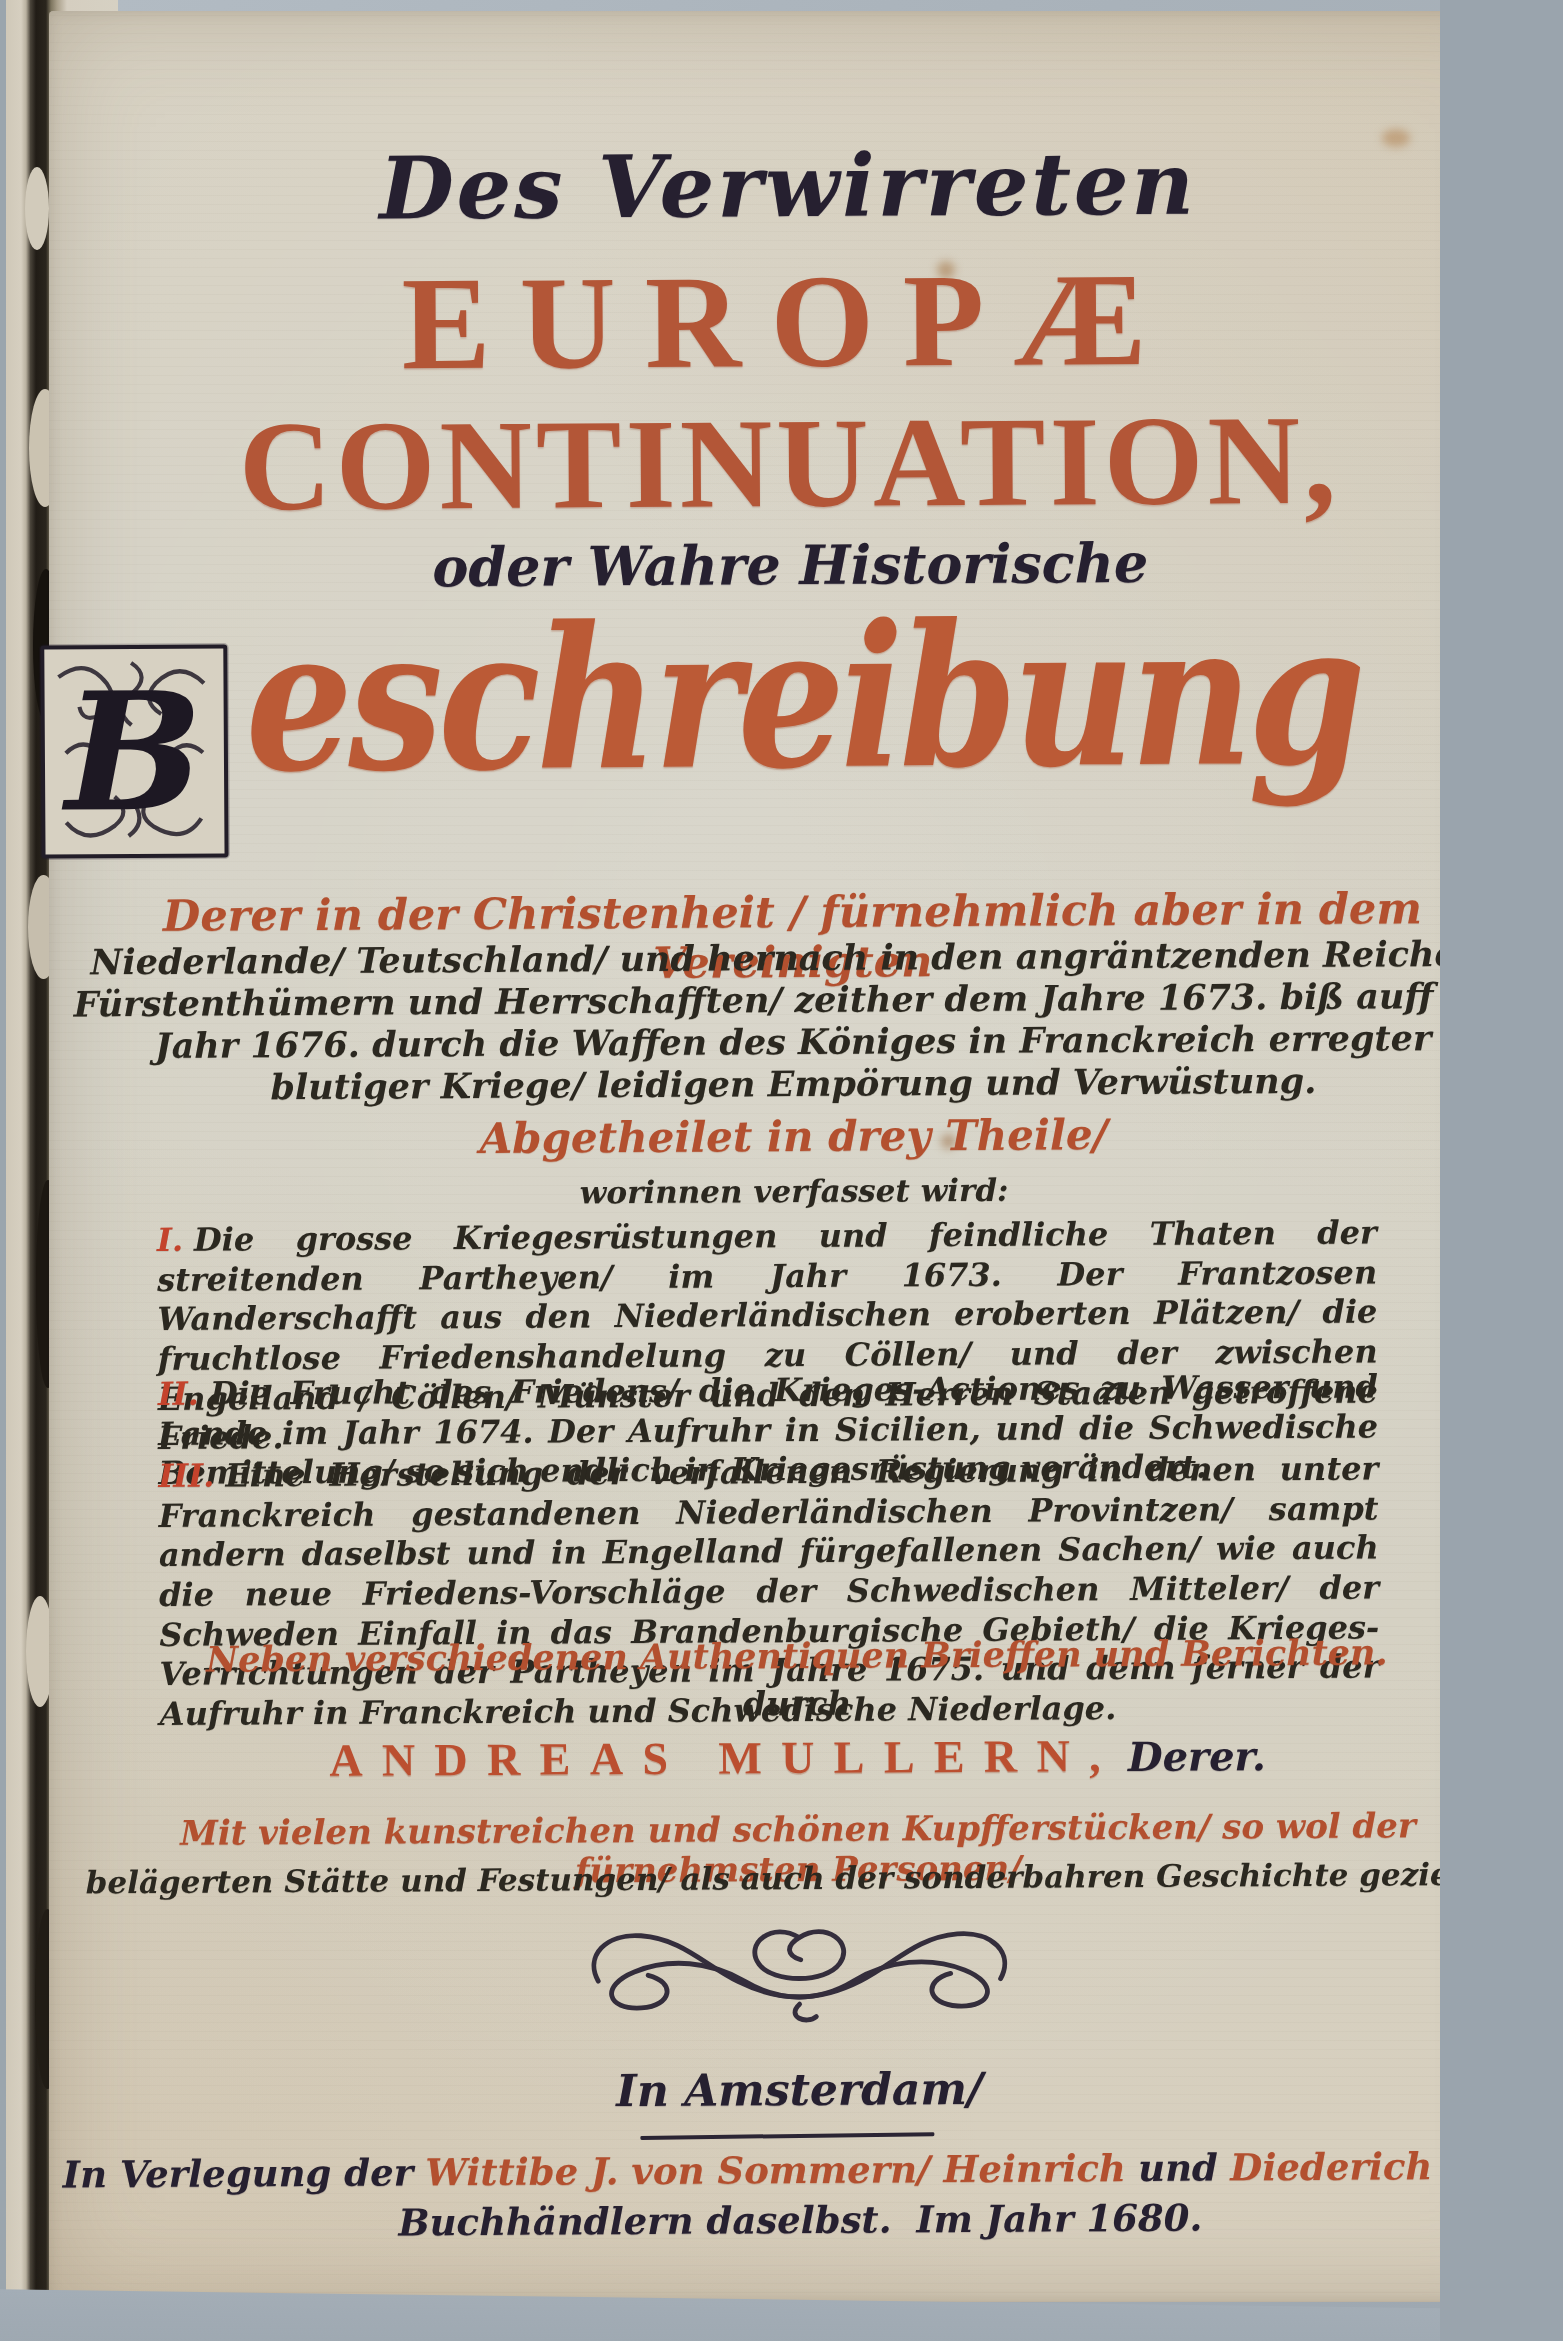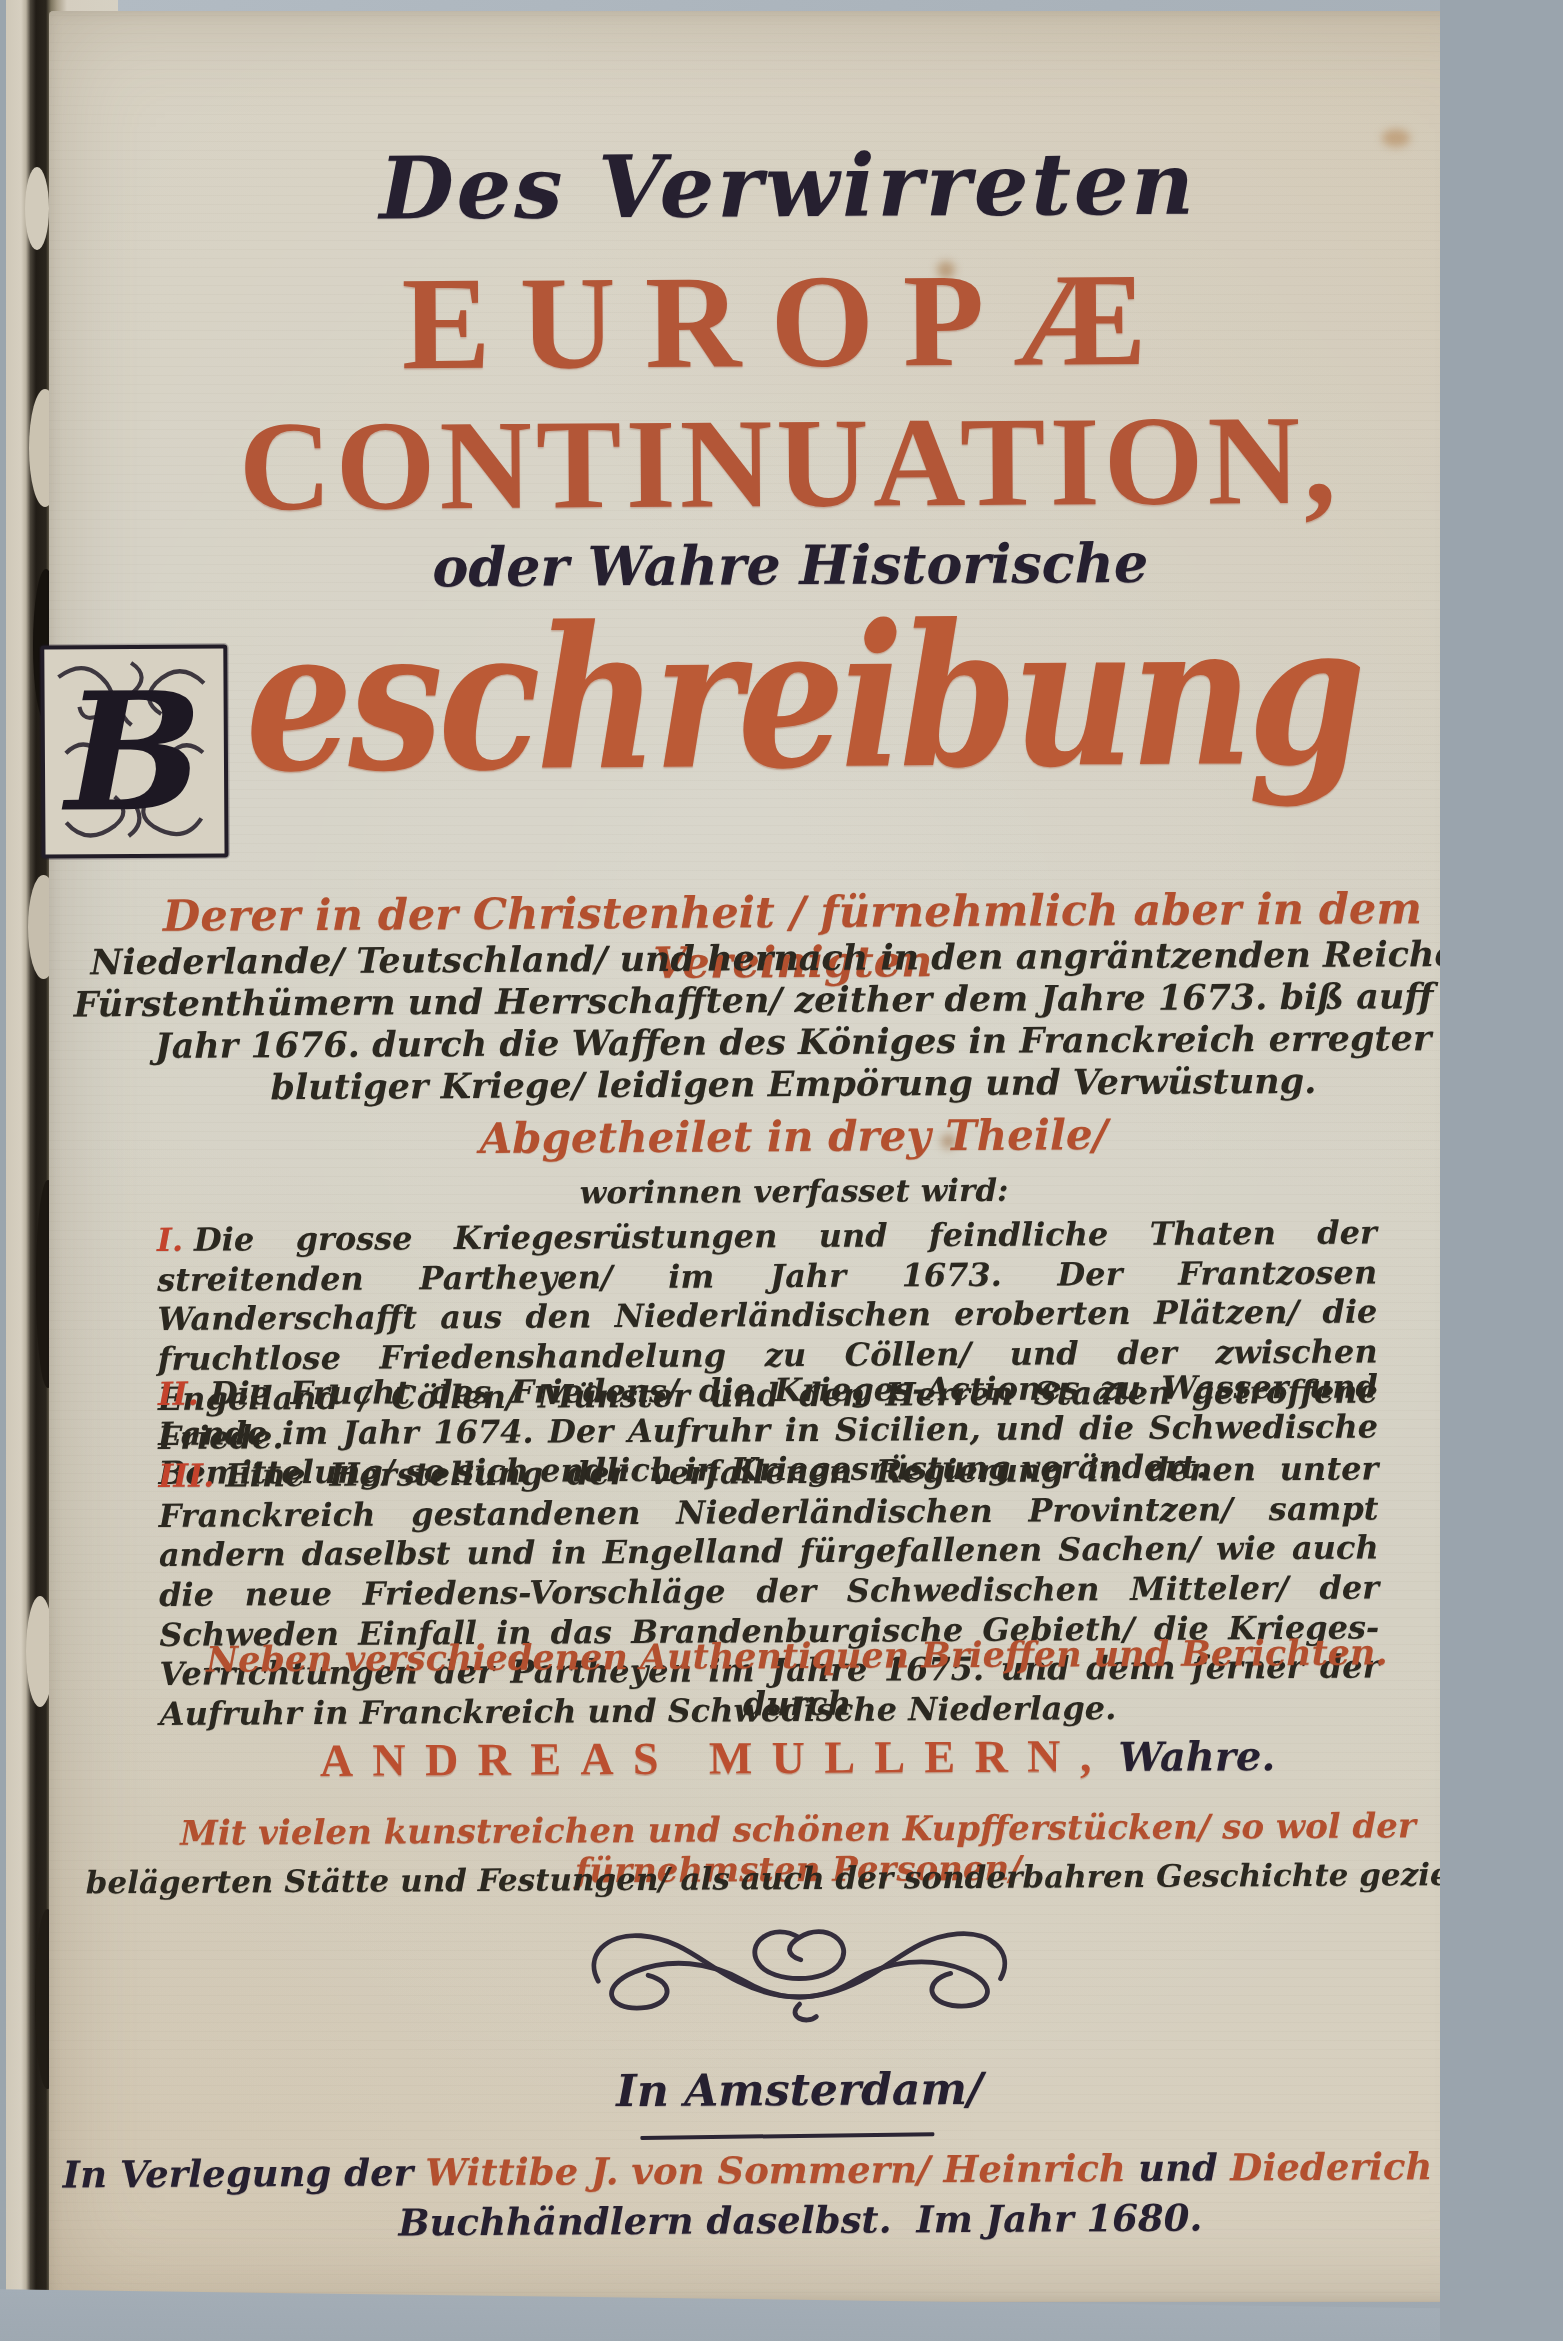--- a/index.html
+++ b/index.html
@@ -144,21 +144,21 @@
       <div class="part part-3 bl ink-body">
         <span class="numeral">III.</span><span>Eine Herstellung der verfallenen Regierung in denen unter Franckreich gestandenen Niederländischen Provintzen/ sampt andern daselbst und in Engelland fürgefallenen Sachen/ wie auch die neue Friedens-Vorschläge der Schwedischen Mitteler/ der Schweden Einfall in das Brandenburgische Gebieth/ die Krieges-Verrichtungen der Partheyen im Jahre 1675. und denn ferner der Aufruhr in Franckreich und Schwedische Niederlage.</span>
       </div>
 
       <div class="cblock bl ink-r t-appendix">Neben verschiedenen Authentiquen Brieffen und Berichten.</div>
 
       <div class="cblock bl ink-body t-durch">durch</div>
 
       <div class="author-row">
         <span class="author-name">ANDREAS MULLERN,</span>
-        <span class="author-title bl ink-k">Wahre.</span>
+        <span class="author-title bl ink-k">Derer.</span>
       </div>
 
       <div class="cblock bl ink-r t-illus-red">Mit vielen kunstreichen und schönen Kupfferstücken/ so wol der fürnehmsten Personen/</div>
 
       <div class="cblock bl ink-body t-illus-black">belägerten Stätte und Festungen/ als auch der sonderbahren Geschichte gezieret.</div>
 
       <div class="flourish">
         <svg width="444" height="118" viewBox="0 0 640 170">
           <g fill="none" stroke="#262031" stroke-width="7" stroke-linecap="round" opacity=".92">
             <path d="M30,95 C10,58 42,26 92,30 C152,35 182,72 232,97 C292,127 348,127 398,97 C448,67 508,62 558,82 C608,102 598,137 548,134 C503,131 498,97 538,87"></path>

